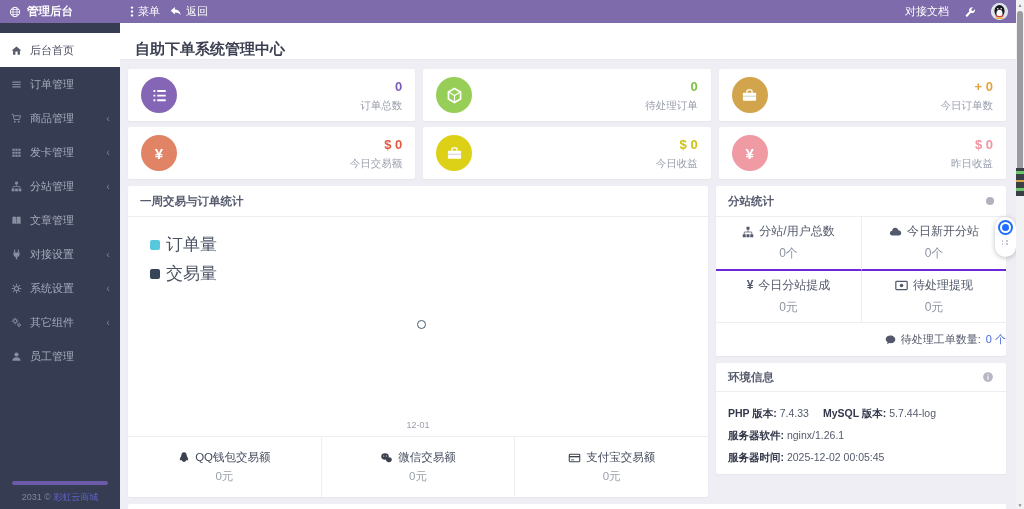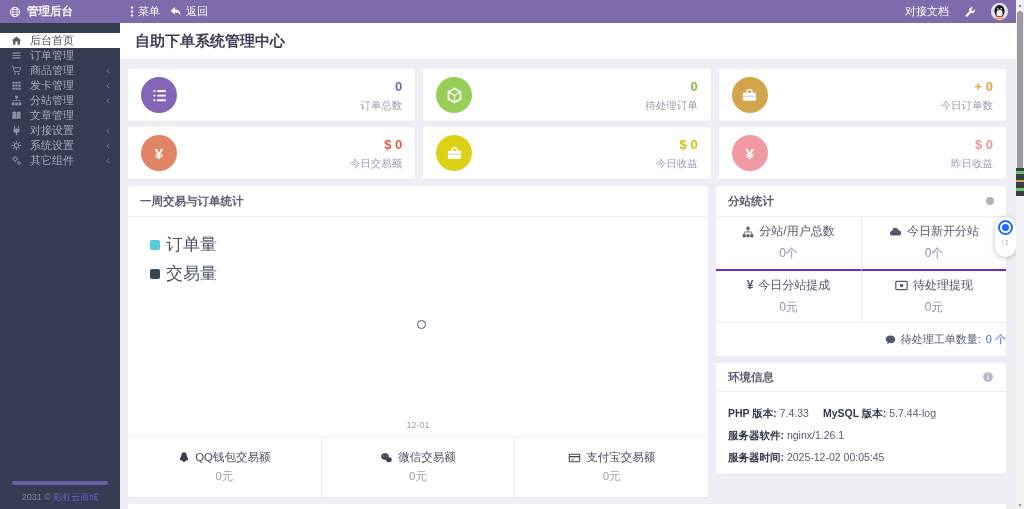--- a/index.html
+++ b/index.html
@@ -11,32 +11,32 @@
   svg{display:block}
   
   .topbar{position:absolute;left:0;top:0;right:0;height:23px;background:#7d6bab;display:flex;align-items:center;color:#fff;font-size:11px;z-index:30;}
   .brand{display:flex;align-items:center;gap:6px;padding-left:9px;width:111px;font-weight:bold;font-size:11.5px;}
   .tb-btn{display:flex;align-items:center;gap:4px;margin-left:10px;cursor:pointer;font-size:11px;}
   .tb-right{margin-left:auto;display:flex;align-items:center;gap:15px;margin-right:16px;}
   .avatar{width:17px;height:17px;border-radius:50%;overflow:hidden;background:#dfe3ea;cursor:pointer;}
   
   .sidebar{position:absolute;left:0;top:23px;bottom:0;width:120px;background:#363c52;z-index:20;}
   .sb-list{padding-top:10px;}
-  .sb-item{display:flex;align-items:center;height:15px;padding:0 10px;color:#a5aabb;font-size:11px;cursor:pointer;}
+  .sb-item{display:flex;align-items:center;height:34px;padding:0 10px;color:#a5aabb;font-size:11px;cursor:pointer;}
   .sb-item .si{width:12px;margin-right:8px;opacity:.75;display:flex;justify-content:center;}
   .sb-item.active{background:#fff;color:#474b5c;}
   .sb-item.active .si{opacity:.9;}
   .sb-chev{margin-left:auto;color:#787d92;font-size:11px;line-height:1;}
   .sb-footer{position:absolute;bottom:5px;left:0;right:0;text-align:center;}
   .sb-footer .bar{width:96px;height:4px;border-radius:2px;background:#6c5ba8;margin:0 auto 6px auto;}
   .sb-footer .txt{font-size:9px;color:#80859a;}
   .sb-footer .lnk{color:#5f63c8;cursor:pointer;}
   
   .main{position:absolute;left:120px;top:23px;right:8px;bottom:0;background:#efeef4;overflow:hidden;}
-  .page-header{background:#fff;height:36px;display:flex;align-items:center;padding-left:15px;border-bottom:1px solid #e9e9ef;}
+  .page-header{background:#fff;height:36px;display:flex;align-items:flex-end;padding-left:15px;border-bottom:1px solid #e9e9ef;}
   .page-title{font-size:15px;font-weight:bold;color:#3b3f51;}
   .content{padding:9px 10px 0 8px;}
   .cards{display:grid;grid-template-columns:1fr 1fr 1fr;gap:6px 8px;}
   .scard{background:#fff;height:52px;border-radius:2px;display:flex;align-items:center;padding:0 13px;box-shadow:0 1px 2px rgba(0,0,0,.04);}
   .sicon{width:36px;height:36px;border-radius:50%;display:flex;align-items:center;justify-content:center;color:#fff;flex:none;}
   .yen-glyph{font-size:15px;font-weight:bold;color:#fff;}
   .scard .meta{margin-left:auto;text-align:right;}
   .sval{font-size:13px;font-weight:bold;line-height:14px;}
   .slab{font-size:10.5px;color:#9a9fae;margin-top:3px;}
   .bg0{background:#8566b6}.bg1{background:#97ce57}.bg2{background:#d2a54c}
@@ -231,20 +231,29 @@
           <svg width="11" height="11" viewBox="0 0 16 16">
             <circle cx="6" cy="6" r="2.4" fill="none" stroke="currentColor" stroke-width="1.4"></circle>
             <path d="M6 1v2M6 9v2M1 6h2M9 6h2M2.5 2.5L4 4M8 8l1.5 1.5M9.5 2.5L8 4" stroke="currentColor" stroke-width="1.3"></path>
             <circle cx="11.8" cy="11.8" r="1.8" fill="none" stroke="currentColor" stroke-width="1.3"></circle>
             <path d="M11.8 8.8v1.4M11.8 13.4v1.4M8.8 11.8h1.4M13.4 11.8h1.4" stroke="currentColor" stroke-width="1.1"></path>
           </svg>
         </span>
       <span>其它组件</span>
       <span class="sb-chev">‹</span>
     </div>
+    <div class="sb-item">
+      <span class="si">
+          <svg width="11" height="11" viewBox="0 0 16 16">
+            <circle cx="8" cy="5" r="3" fill="currentColor"></circle>
+            <path d="M2 14c0-3.2 2.6-5 6-5s6 1.8 6 5z" fill="currentColor"></path>
+          </svg>
+        </span>
+      <span>员工管理</span>
+    </div>
   </div>
   <div class="sb-footer">
     <div class="bar"></div>
     <div class="txt">
       <span>2031 ©</span>
       <span class="lnk">彩虹云商城</span>
     </div>
   </div>
 </div>
 

